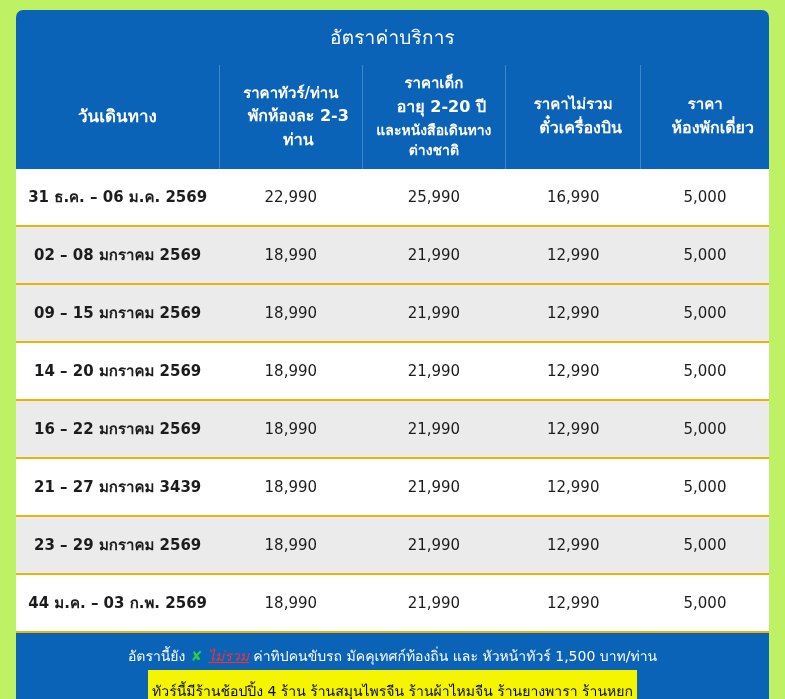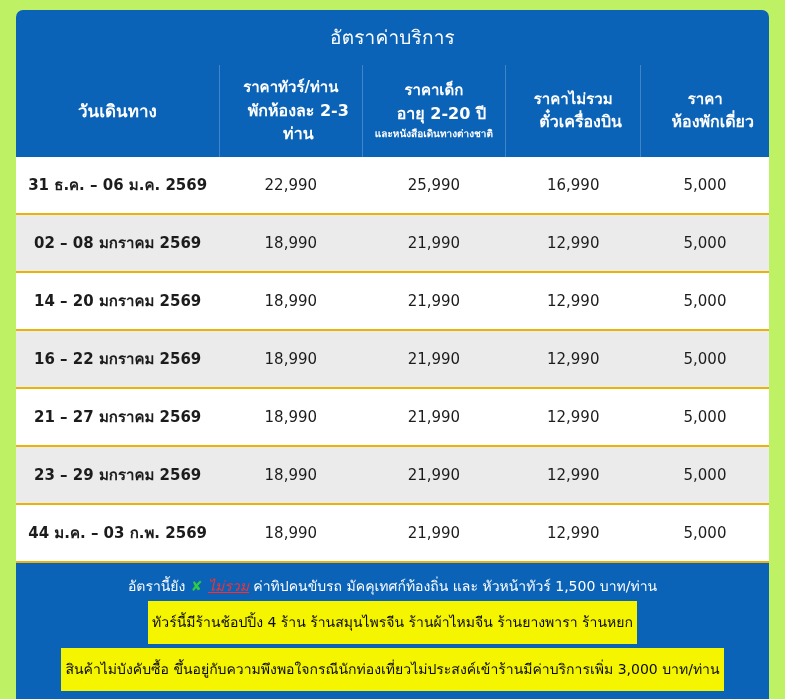--- a/index.html
+++ b/index.html
@@ -45,21 +45,21 @@
     vertical-align: middle;
     padding: 8px 4px;
     border-right: 1px solid #3e86c9;
     line-height: 1.45;
     height: 92px;
   }
   table.rates thead th:last-child { border-right: none; }
   .th-main { font-size: 15px; display: block; }
   .th-main.big { font-size: 17px; }
   .th-sub { font-size: 16px; display: block; margin-left: 15px; }
-  .th-tiny { font-size: 10px; display: block; margin-top: 2px; }
+  .th-tiny { font-size: 14px; display: block; margin-top: 2px; }
 
   table.rates tbody td {
     text-align: center;
     font-size: 15px;
     color: #1c1c1c;
     padding: 16px 4px;
     border-bottom: 2px solid #eab308;
     background: #ffffff;
     height: 40px;
   }
@@ -143,36 +143,43 @@
           <td>16,990</td>
           <td>5,000</td>
         </tr>
         <tr class="alt">
           <td class="date-cell">02 – 08 มกราคม 2569</td>
           <td>18,990</td>
           <td>21,990</td>
           <td>12,990</td>
           <td>5,000</td>
         </tr>
+        <tr class="alt">
+          <td class="date-cell">09 – 15 มกราคม 2569</td>
+          <td>18,990</td>
+          <td>21,990</td>
+          <td>12,990</td>
+          <td>5,000</td>
+        </tr>
         <tr>
           <td class="date-cell">14 – 20 มกราคม 2569</td>
           <td>18,990</td>
           <td>21,990</td>
           <td>12,990</td>
           <td>5,000</td>
         </tr>
         <tr class="alt">
           <td class="date-cell">16 – 22 มกราคม 2569</td>
           <td>18,990</td>
           <td>21,990</td>
           <td>12,990</td>
           <td>5,000</td>
         </tr>
         <tr>
-          <td class="date-cell">21 – 27 มกราคม 2569</td>
+          <td class="date-cell">21 – 27 มกราคม 3439</td>
           <td>18,990</td>
           <td>21,990</td>
           <td>12,990</td>
           <td>5,000</td>
         </tr>
         <tr class="alt">
           <td class="date-cell">23 – 29 มกราคม 2569</td>
           <td>18,990</td>
           <td>21,990</td>
           <td>12,990</td>

